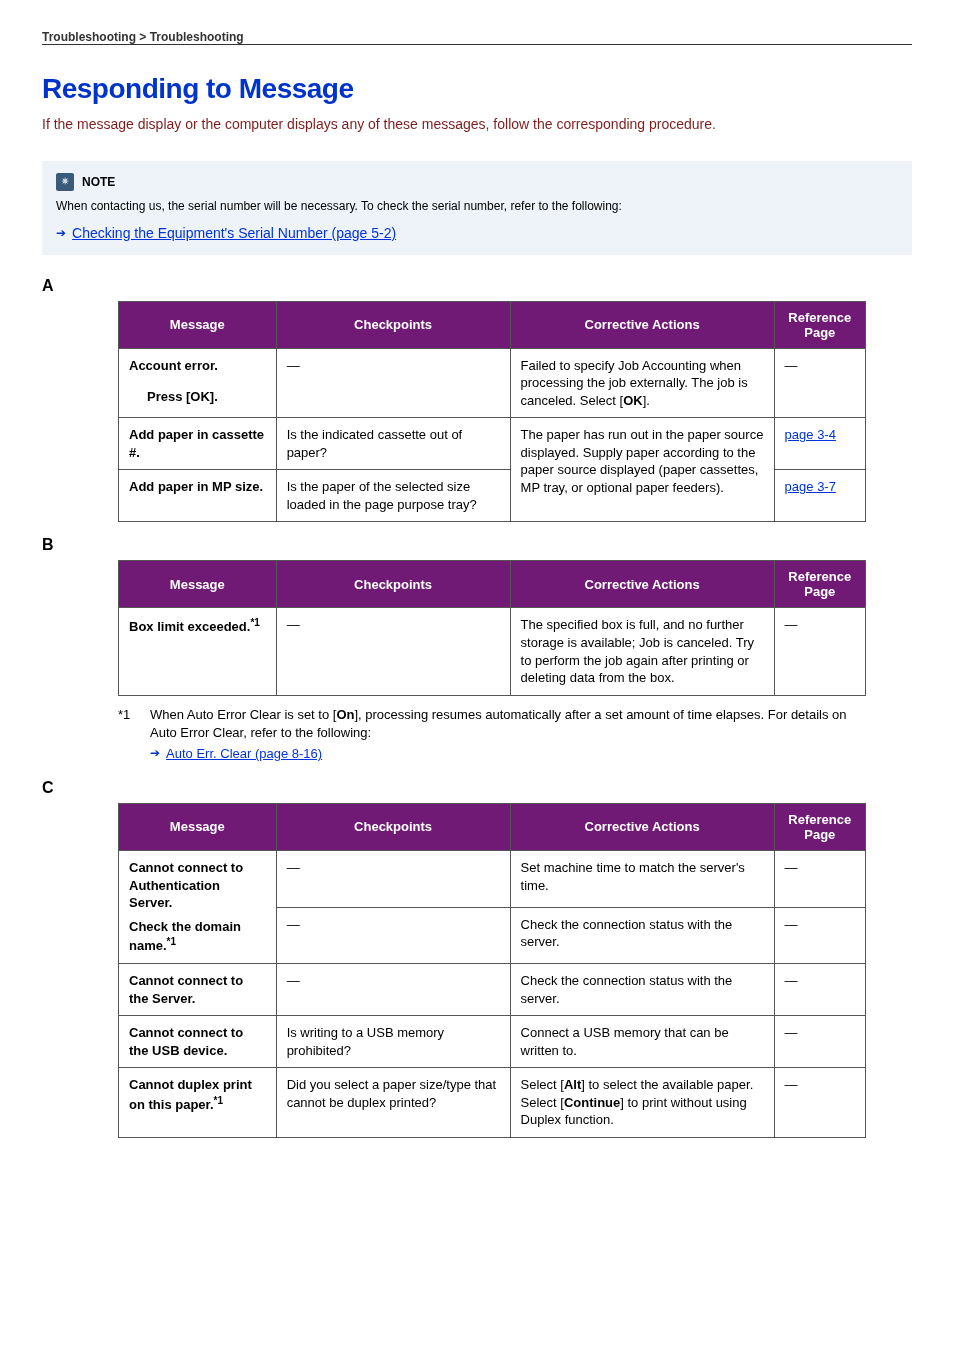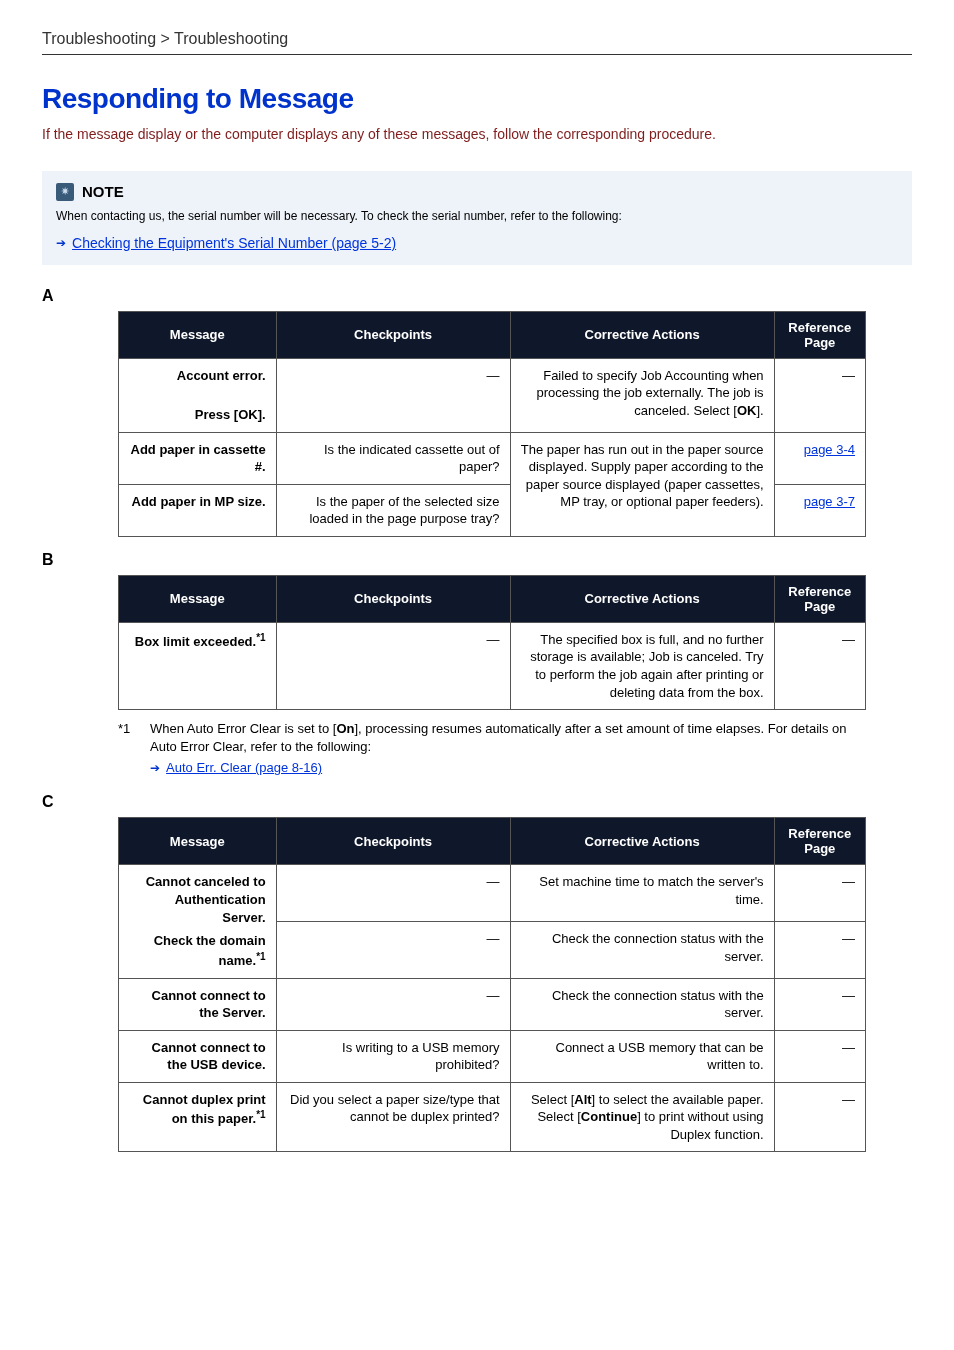--- a/index.html
+++ b/index.html
@@ -1,33 +1,33 @@
 <!DOCTYPE html>
 <html><head>
 <meta charset="utf-8">
 <style>
   body { margin:0; font-family: Arial, Helvetica, sans-serif; font-size:13px; color:#000; background:#fff; }
   .page { width:870px; margin:0 auto; padding:30px 42px 40px 42px; }
-  .breadcrumb { font-size:16px; color:#333; padding-bottom:6px; border-bottom:1px solid #333; }
+  .breadcrumb { font-size:12px; color:#333; border-bottom:1px solid #333;font-weight:bold; }
   h1.title { font-family: Arial, Helvetica, sans-serif; font-weight:900; font-size:28px; color:#0033cc; margin:28px 0 10px 0; letter-spacing:-0.5px; font-stretch: condensed;}
   .intro { font-size:14px; color:#7f1d1d; margin-bottom:26px; line-height:1.4; }
   .note-box { background:#eef3f9; padding:12px 14px 14px 14px; margin-bottom:22px; }
   .note-head { display:flex; align-items:center; gap:8px; margin-bottom:6px; }
   .note-icon { width:18px; height:18px; background:#3a5a7a; display:inline-flex; align-items:center; justify-content:center; color:#cde; font-size:11px; border-radius:2px;}
-  .note-title { font-weight:bold; font-size:15px; }
+  .note-title { font-weight:bold; font-size:12px; }
   .note-body { font-size:12px; line-height:1.5; }
   .arrow-link { display:flex; align-items:center; gap:6px; margin-top:10px; }
   .arrow-ic { color:#0033cc; font-size:12px; }
   a.link { color:#0033dd; text-decoration:underline; font-size:14px; }
   a.tlink { color:#0033dd; text-decoration:underline; }
   .sect-letter { font-weight:bold; font-size:16px; margin:14px 0 6px 0; }
   .tbl-wrap { margin-left:76px; margin-bottom:10px; }
   table.msg { border-collapse:collapse; width:748px; }
-  table.msg th { background:#0f172a; color:#fff; font-weight:bold; text-align:center; padding:8px 6px; border:1px solid #555; font-size:13px; }
-  table.msg td { border:1px solid #555; padding:8px 10px; vertical-align:top; font-size:13px; line-height:1.35;text-align:right; }
+  table.msg th { background:#701a75; color:#fff; font-weight:bold; text-align:center; padding:8px 6px; border:1px solid #555; font-size:13px; }
+  table.msg td { border:1px solid #555; padding:8px 10px; vertical-align:top; font-size:13px; line-height:1.35; }
   .msgcol { width:136px; font-weight:bold; }
   .chkcol { width:220px; }
   .actcol { width:250px; }
   .refcol { width:78px; }
   .footnote { margin-left:76px; margin-top:6px; font-size:13px; line-height:1.4; display:flex; gap:10px; width:748px;}
   .footnote .fn-mark { width:22px;}
   .footnote .fn-body { flex:1;}
   .fn-link { margin-left:108px; margin-top:4px; display:flex; align-items:center; gap:6px;}
   sup { font-size:10px; }
   .pagenum { text-align:center; font-size:14px; margin-top:60px; }
@@ -62,21 +62,21 @@
       <tbody>
           <tr>
         <th class="msgcol">Message</th>
         <th class="chkcol">Checkpoints</th>
         <th class="actcol">Corrective Actions</th>
         <th class="refcol">Reference Page</th>
       </tr>
       <tr>
         <td class="msgcol">
           <div>Account error.</div>
-          <div style="margin-top:22px;padding-left:18px;">Press [OK].</div>
+          <div style="margin-top:14px;padding-left:18px;">Press [OK].</div>
         </td>
         <td>—</td>
         <td><span>Failed to specify Job Accounting when processing the job externally. The job is canceled. Select [</span><span class="bold">OK</span><span>].</span></td>
         <td>—</td>
       </tr>
       <tr>
         <td class="msgcol">Add paper in cassette #.</td>
         <td>Is the indicated cassette out of paper?</td>
         <td rowspan="2"><span>The paper has run out in the paper source displayed. Supply paper according to the paper source</span> <span>displayed (paper cassettes, MP tray, or optional paper feeders).</span></td>
         <td><a href="#" class="tlink">page 3-4</a></td>
@@ -123,21 +123,21 @@
     <table class="msg">
       <tbody>
           <tr>
         <th class="msgcol">Message</th>
         <th class="chkcol">Checkpoints</th>
         <th class="actcol">Corrective Actions</th>
         <th class="refcol">Reference Page</th>
       </tr>
       <tr>
         <td class="msgcol" rowspan="2">
-          <div>Cannot canceled to Authentication Server.</div>
+          <div>Cannot connect to Authentication Server.</div>
           <div style="margin-top:6px;"><span>Check the domain name.</span><sup>*1</sup></div>
         </td>
         <td>—</td>
         <td>Set machine time to match the server's time.</td>
         <td>—</td>
       </tr>
       <tr>
         <td>—</td>
         <td>Check the connection status with the server.</td>
         <td>—</td>

